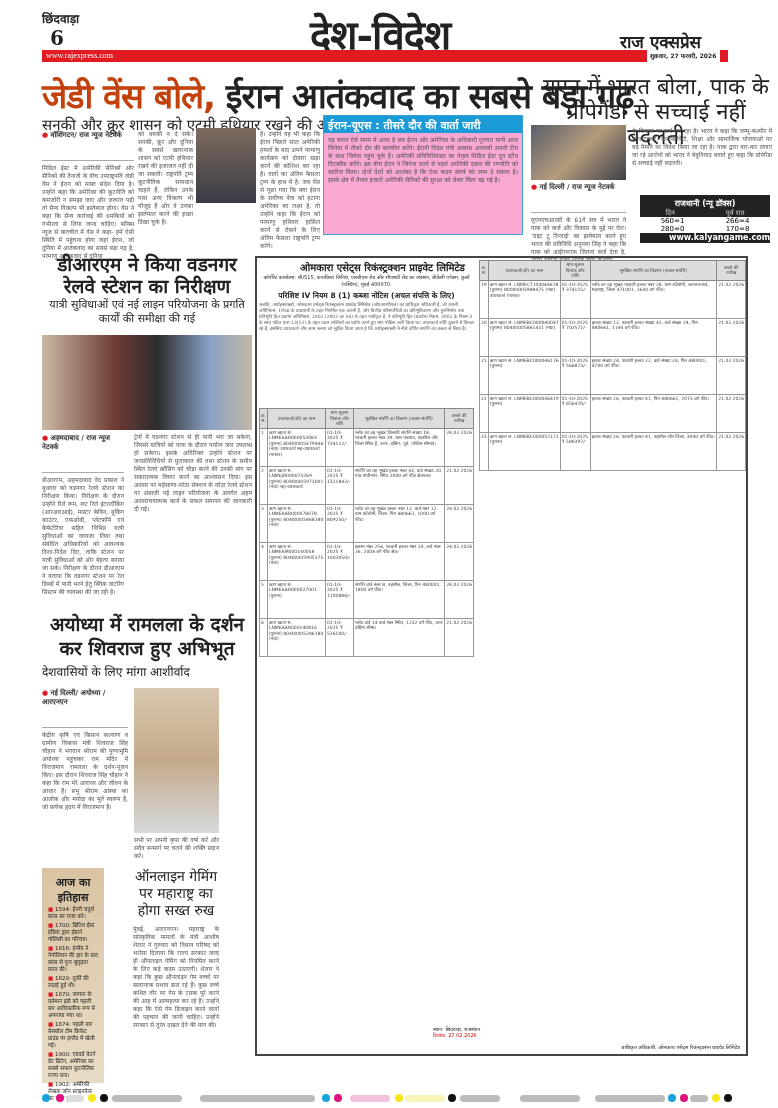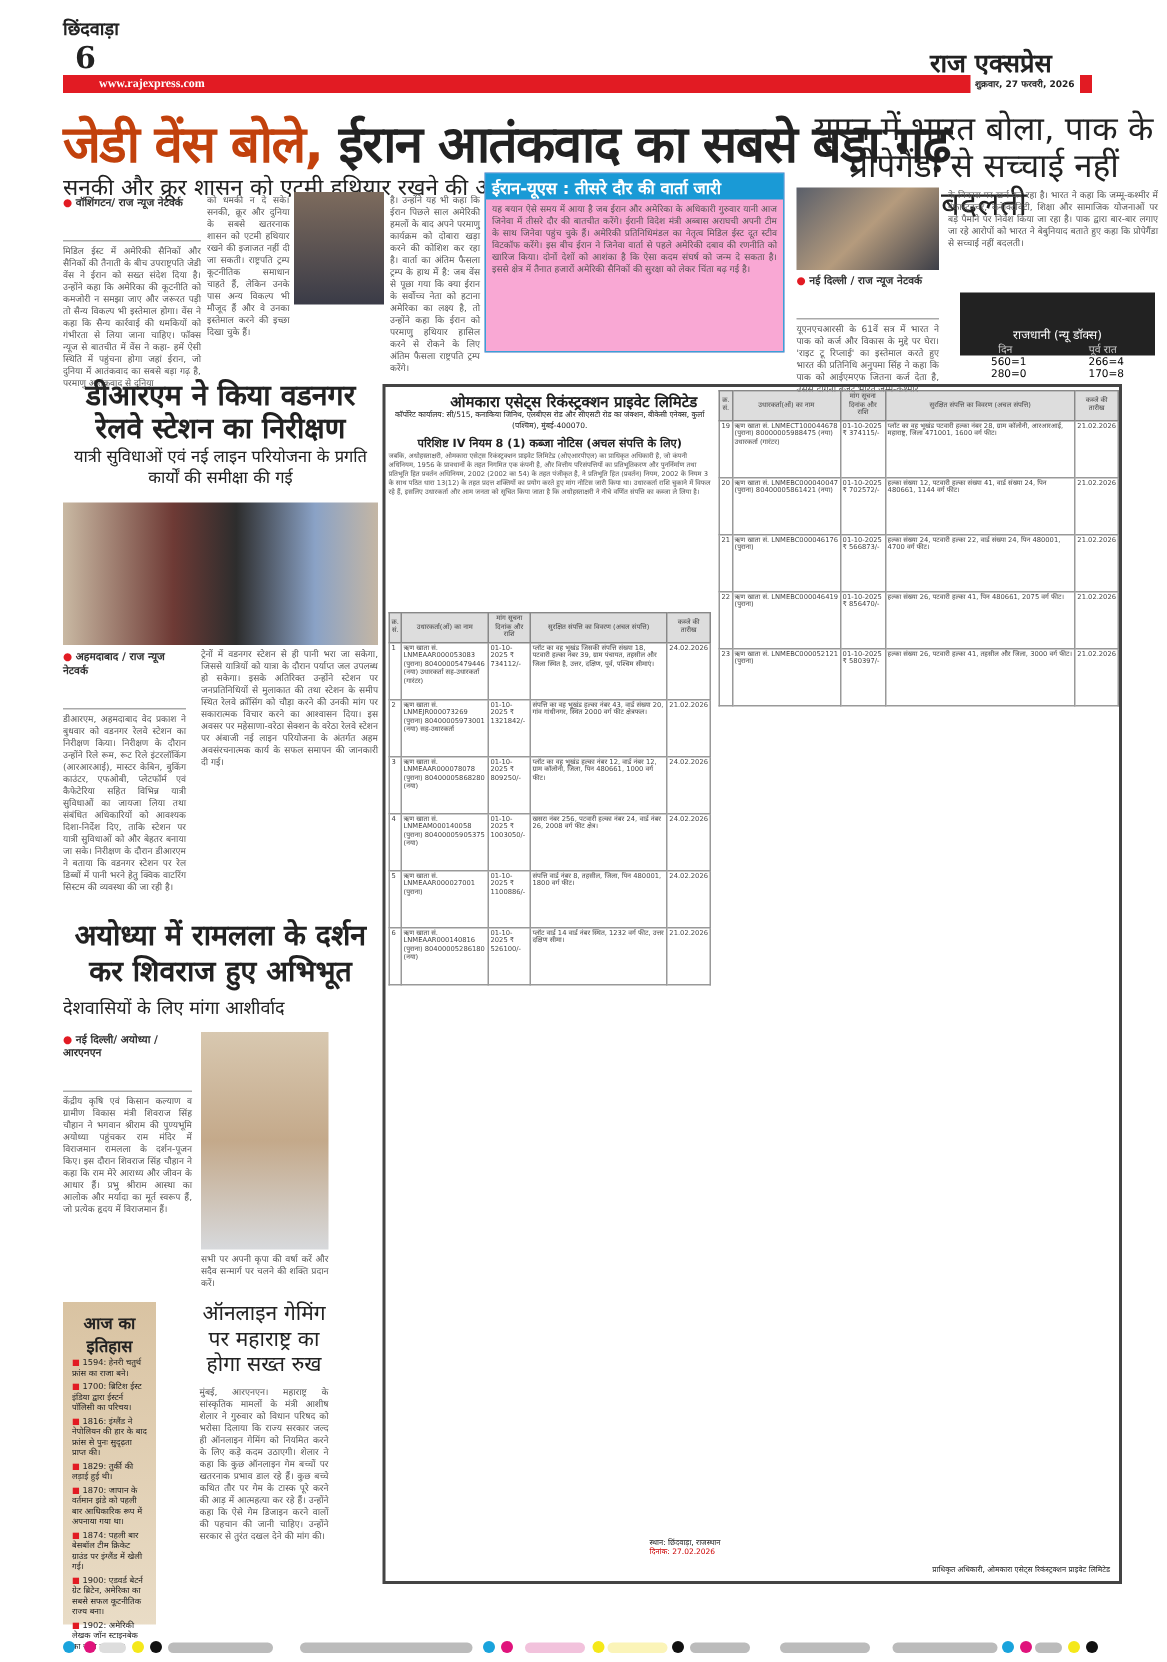--- a/index.html
+++ b/index.html
@@ -2,21 +2,21 @@
 <html><head>
 <meta charset="utf-8">
 <style>
   * { box-sizing: border-box; margin: 0; padding: 0; }
   body { width: 778px; height: 1108px; background: #fff; font-family: "DejaVu Sans", sans-serif; color: #222; position: relative; overflow: hidden; }
   .masthead { position: absolute; left: 0; top: 0; width: 778px; height: 68px; }
   .city { position: absolute; left: 42px; top: 10px; font-size: 12px; font-weight: bold; }
   .pageno { position: absolute; left: 50px; top: 26px; font-size: 20px; font-weight: bold; font-family: "DejaVu Serif", serif; }
   .section-title { position: absolute; left: 310px; top: 6px; font-size: 40px; font-weight: 900; font-family: "DejaVu Serif", serif; letter-spacing: -1px; }
   .redbar { position: absolute; left: 42px; top: 50px; width: 605px; height: 12px; background: #e21b23; }
-  .url { position: absolute; left: 46px; top: 50px; font-size: 8px; font-weight: bold; color: #fff; font-family: "Liberation Serif", serif; line-height: 12px; margin-left: 20px; }
+  .url { position: absolute; left: 46px; top: 50px; font-size: 8px; font-weight: normal; color: #fff; font-family: "Liberation Serif", serif; line-height: 12px; }
   .brand { position: absolute; left: 620px; top: 30px; font-size: 17px; font-weight: 900; }
   .date { position: absolute; left: 650px; top: 52px; font-size: 6px; font-weight: bold; }
   .datebox { position: absolute; left: 720px; top: 50px; width: 8px; height: 12px; background: #e21b23; }
 
   .h1 { position: absolute; left: 42px; top: 72px; font-size: 34px; font-weight: 900; letter-spacing: -1px; white-space: nowrap; }
   .h1 .blue { color: #c2410c; margin-top: 40px; }
   .sub1 { position: absolute; left: 42px; top: 114px; font-size: 15px; white-space: nowrap; }
   .byline { font-size: 7px; font-weight: bold; color: #333; }
   .byline::before { content: "● "; color: #e21b23; }
   .txt { font-size: 6px; line-height: 8px; color: #555; text-align: justify; }
@@ -26,21 +26,21 @@
 
   .photo { position: absolute; background: #9a8a7a; }
   .vance { left: 196px; top: 128px; width: 60px; height: 75px; background: linear-gradient(#7d6b5d,#3a3b47); }
   .box-us { position: absolute; left: 323px; top: 115px; width: 200px; height: 120px; border: 1px solid #3aa0d8; background: #f9a8d4; }
   .box-us-head { background: #1a9ad6; color: #fff; font-size: 11px; font-weight: bold; padding: 1px 4px; }
   .box-us .txt { padding: 3px 4px; }
 
   .un-title { position: absolute; left: 537px; top: 74px; width: 238px; font-size: 22px; line-height: 25px; text-align: center; }
   .un-photo { left: 531px; top: 125px; width: 95px; height: 55px; background: linear-gradient(135deg,#5a5f6a,#b59b7d,#3d3f48); }
   .kalyan { position: absolute; left: 640px; top: 195px; width: 130px; height: 48px; background: #222; color: #fff; font-size: 7px; }
-  .kalyan .k-head { text-align: center; font-weight: normal; font-size: 8px; padding-top: 2px; margin-top: 20px; }
+  .kalyan .k-head { text-align: center; font-weight: bold; font-size: 8px; padding-top: 2px; }
   .kalyan .k-row { display: flex; justify-content: space-around; background: #fff; color: #000; font-size: 7px; }
   .kalyan .k-foot { text-align: right; font-weight: bold; font-size: 8px; }
 
   .drm-title { position: absolute; left: 42px; top: 253px; width: 210px; font-size: 19px; font-weight: 900; line-height: 22px; text-align: center; }
   .drm-sub { position: absolute; left: 42px; top: 298px; width: 210px; font-size: 11px; line-height: 14px; text-align: center; }
   .drm-photo { left: 42px; top: 335px; width: 210px; height: 95px; background: linear-gradient(90deg,#c9b9a3,#6e3a35 35%,#2d2d2d 55%,#8aa2c6 80%,#c4b6a4); }
 
   .ayo-title { position: absolute; left: 42px; top: 612px; width: 210px; font-size: 19px; font-weight: 900; line-height: 24px; text-align: center; }
   .ayo-sub { position: absolute; left: 42px; top: 663px; width: 210px; font-size: 12px; }
   .ayo-photo { left: 134px; top: 688px; width: 85px; height: 145px; background: linear-gradient(#d8c8b0,#c4a98a 50%,#d7d9dc); }
@@ -66,20 +66,21 @@
 
   .reg { position: absolute; top: 1095px; height: 7px; border-radius: 4px; }
   .dot { position: absolute; top: 1094px; width: 8px; height: 8px; border-radius: 50%; }
 </style>
 </head>
 <body>
 
 <div class="masthead">
   <div class="city">छिंदवाड़ा</div>
   <div class="pageno">6</div>
+  <div class="section-title">देश-विदेश</div>
   <div class="redbar"></div>
   <div class="url">www.rajexpress.com</div>
   <div class="brand">राज एक्सप्रेस</div>
   <div class="date">शुक्रवार, 27 फरवरी, 2026</div>
   <div class="datebox"></div>
 </div>
 
 <div class="h1">
   <span class="blue">जेडी वेंस बोले,</span><span> ईरान आतंकवाद का सबसे बड़ा गढ़</span>
 </div>

